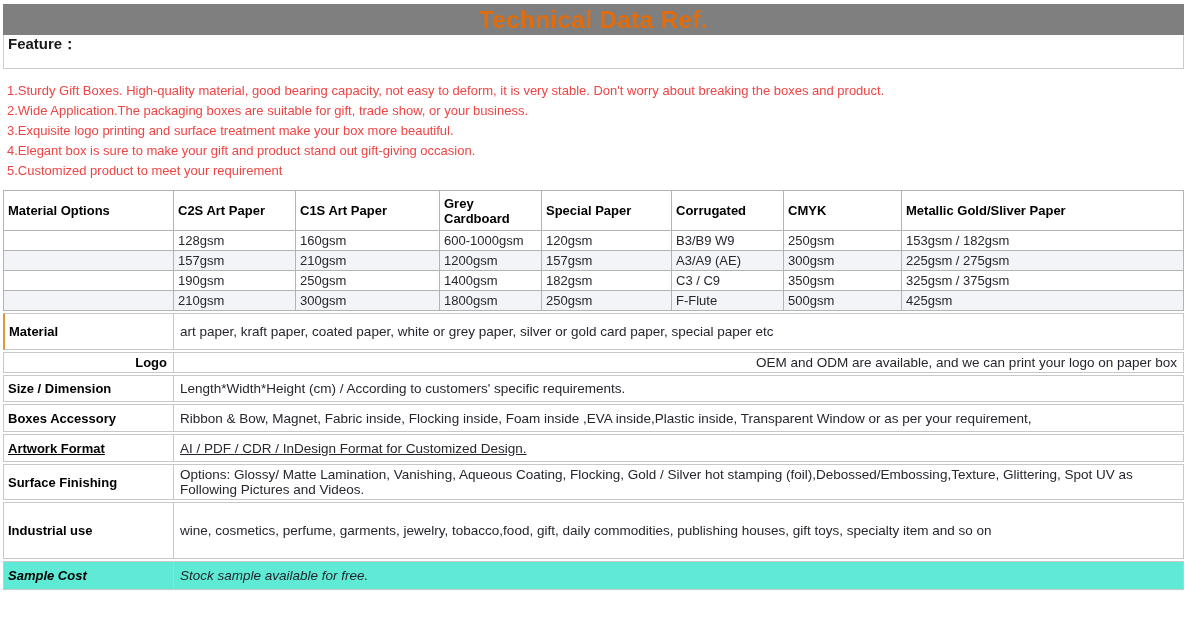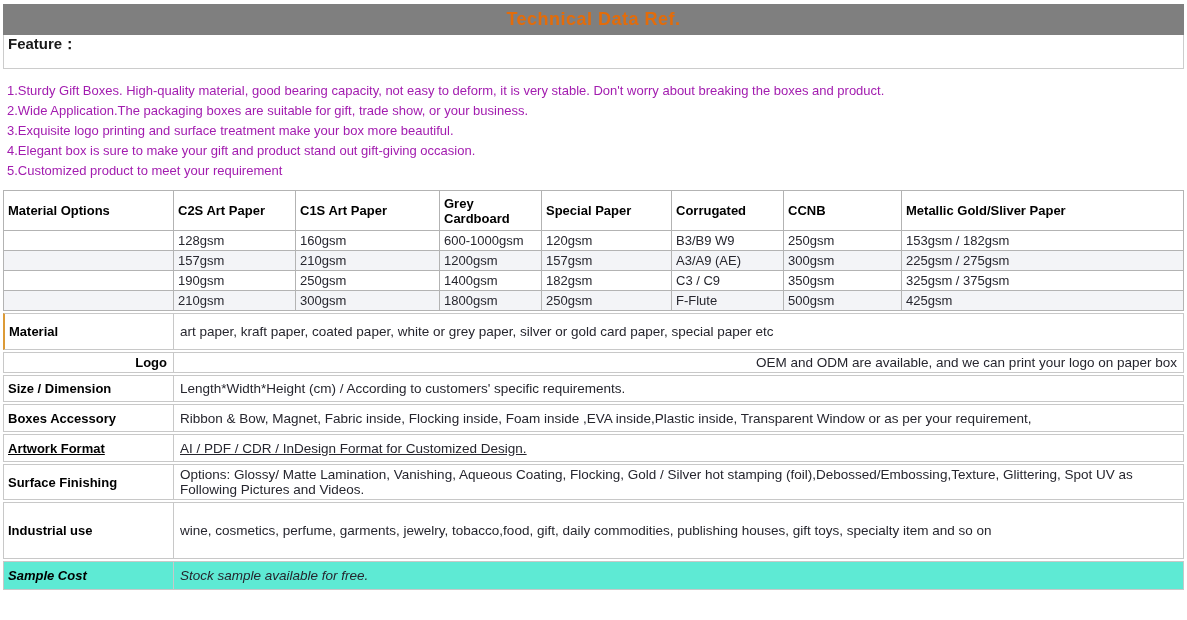--- a/index.html
+++ b/index.html
@@ -10,34 +10,34 @@
     color: #222;
   }
   .page { padding: 4px 3px 0 3px; }
 
   
   .title-bar {
     height: 31px; background: #7f7f7f;
     display: flex; align-items: center; justify-content: center;
   }
   .title-bar span {
-    color: #e36c0a; font-weight: bold; font-size: 18px; letter-spacing: 0.5px;
+    color: #e36c0a; font-weight: bold; font-size: 24px; letter-spacing: 0.5px;
   }
 
   
   .feature-box {
     border: 1px solid #cccccc; border-top: none;
     height: 34px; display: flex; align-items: flex-start;
     padding-left: 4px; font-weight: bold; font-size: 15px; color: #1a1a1a;
   }
 
   
   .feature-list {
     list-style: none; padding: 12px 0 9px 4px;
-    font-size: 13px; color: #a21caf;
+    font-size: 13px; color: #ef4444;
   }
   .feature-list li { line-height: 20px; white-space: nowrap; }
 
   
   table.materials {
     width: 100%; border-collapse: collapse; table-layout: fixed;
     font-size: 13px;
   }
   table.materials th, table.materials td {
     border: 1px solid #b3b3b3; text-align: left; padding: 1px 4px;
@@ -104,21 +104,21 @@
         <col>
     </colgroup>
     <tbody>
       <tr>
         <th>Material Options</th>
         <th>C2S Art Paper</th>
         <th>C1S Art Paper</th>
         <th style="white-space:normal">Grey Cardboard</th>
         <th>Special Paper</th>
         <th>Corrugated</th>
-        <th>CCNB</th>
+        <th>CMYK</th>
         <th>Metallic Gold/Sliver Paper</th>
       </tr>
       <tr>
         <td></td>
         <td>128gsm</td>
         <td>160gsm</td>
         <td>600-1000gsm</td>
         <td>120gsm</td>
         <td>B3/B9 W9</td>
         <td>250gsm</td>

